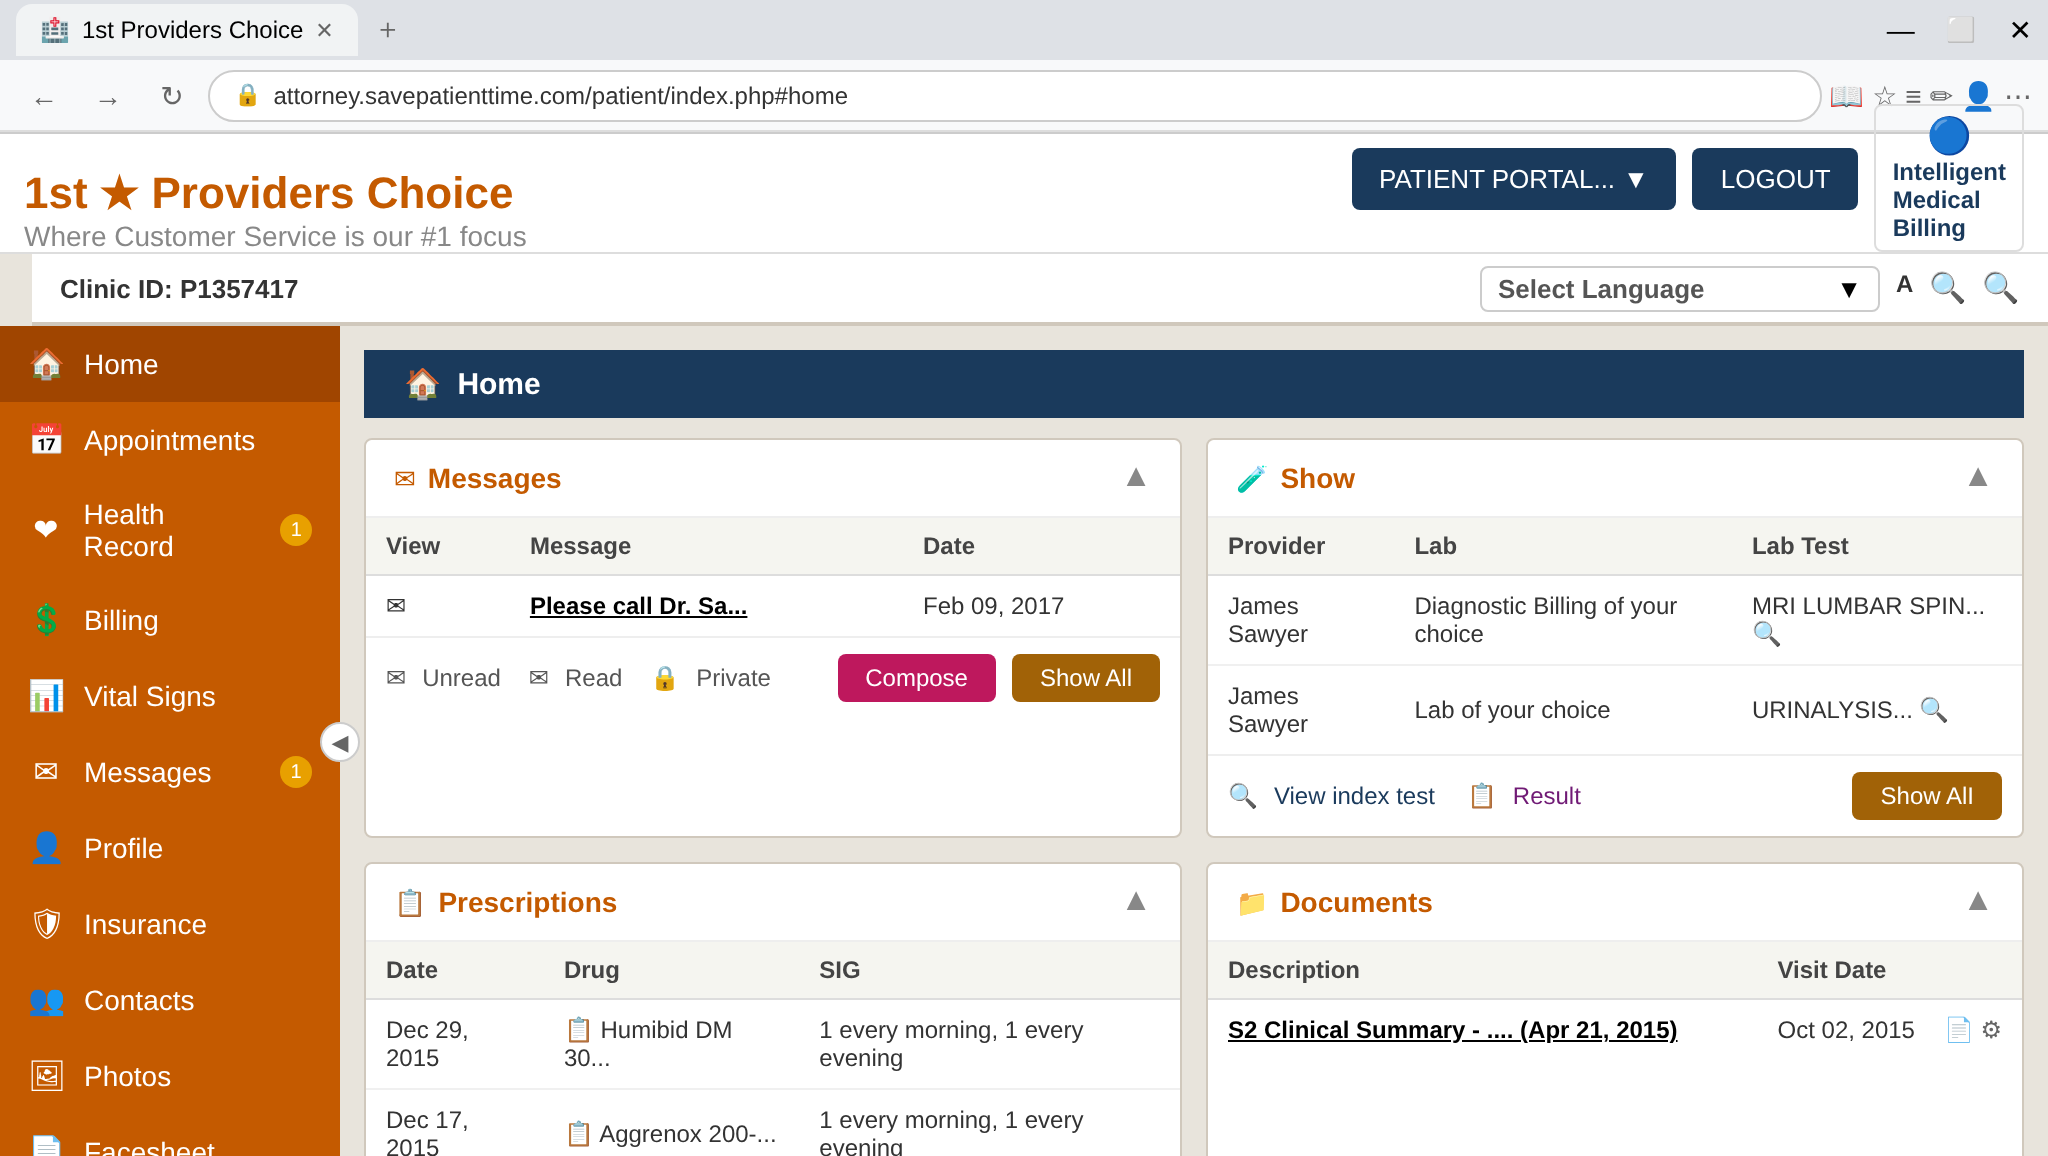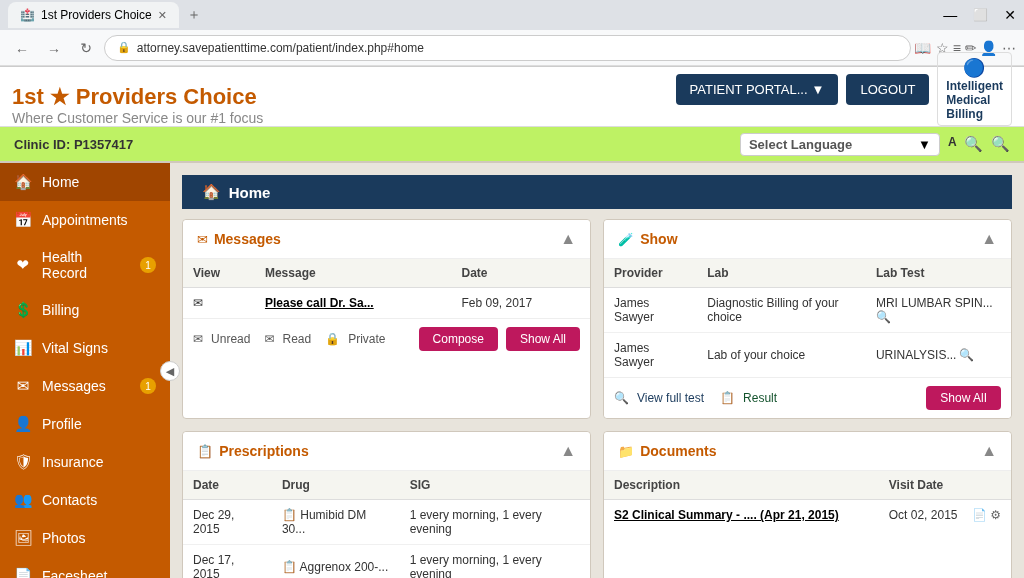--- a/index.html
+++ b/index.html
@@ -97,25 +97,26 @@
       display: flex; flex-direction: column; align-items: center;
       font-size: 10px; color: #666;
       border: 1px solid #ddd;
       padding: 4px 8px;
       border-radius: 4px;
     }
     .ims-logo-main { font-size: 12px; color: #1a3a5c; font-weight: bold; }
 
     
     .clinic-bar {
-      background: #bef264;
+      background: #ffffff;
       display: flex; align-items: center;
       padding: 6px 14px;
       border-bottom: 2px solid #d0c8bc;
       height: 36px;
+      margin-left: 16px;
     }
     .clinic-id { font-size: 13px; font-weight: bold; color: #333; flex: 1; }
     .lang-select-wrapper {
       display: flex; align-items: center;
       border: 1px solid #ccc;
       border-radius: 4px;
       padding: 3px 8px;
       background: white;
       gap: 4px;
       cursor: pointer;
@@ -237,21 +238,21 @@
       border-radius: 0 0 4px 4px;
     }
     .footer-btn {
       padding: 5px 14px;
       border-radius: 4px;
       border: none;
       cursor: pointer;
       font-size: 12px;
     }
     .btn-compose { background: #be185d; color: white; margin-left: auto; }
-    .btn-show-all { background: #be185d; color: white; }
+    .btn-show-all { background: #a16207; color: white; }
     .footer-spacer { flex: 1; }
     .search-icon-sm { color: #1a3a5c; cursor: pointer; font-size: 12px; }
 
     
     .home-tab {
       background: #1a3a5c;
       display: flex; align-items: center;
       padding: 8px 20px;
       color: white;
       font-size: 15px;
@@ -464,23 +465,23 @@
                 <td>
                   <span>URINALYSIS...</span>
                   <span class="search-icon-sm">🔍</span>
                 </td>
               </tr>
             </tbody>
           </table>
         </div>
         <div class="panel-footer">
           <span>🔍</span>
-          <span style="cursor:pointer;color:#1a3a5c">View full test</span>
+          <span style="cursor:pointer;color:#1a3a5c">View index test</span>
           <span style="margin-left:8px">📋</span>
-          <span style="cursor:pointer;color:#14532d">Result</span>
+          <span style="cursor:pointer;color:#701a75">Result</span>
           <span class="footer-spacer"></span>
           <button class="footer-btn btn-show-all">Show AlI</button>
         </div>
       </div>
 
       <div class="panel">
         <div class="panel-header">
           <span class="panel-icon">📋</span>
           <span class="panel-title">Prescriptions</span>
           <span class="panel-collapse">▲</span>

